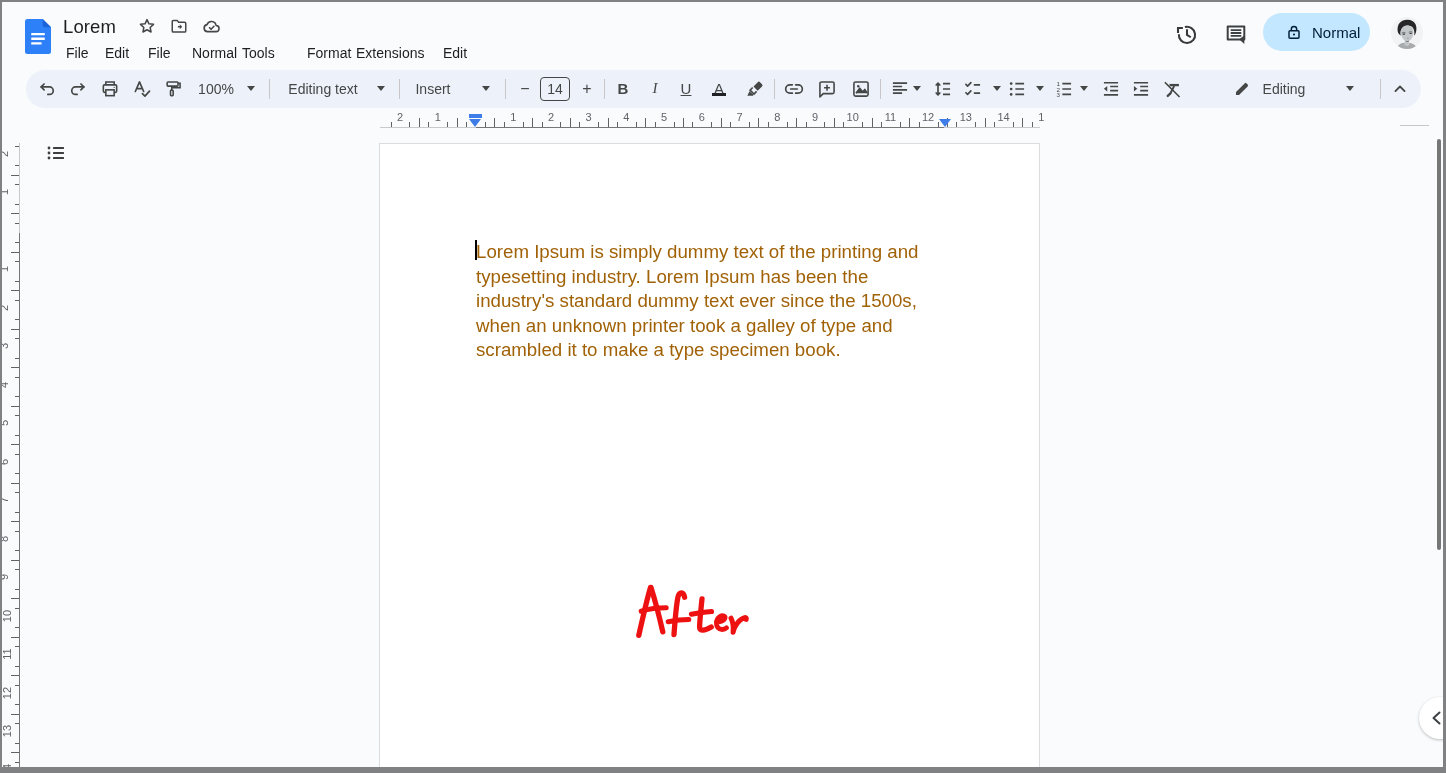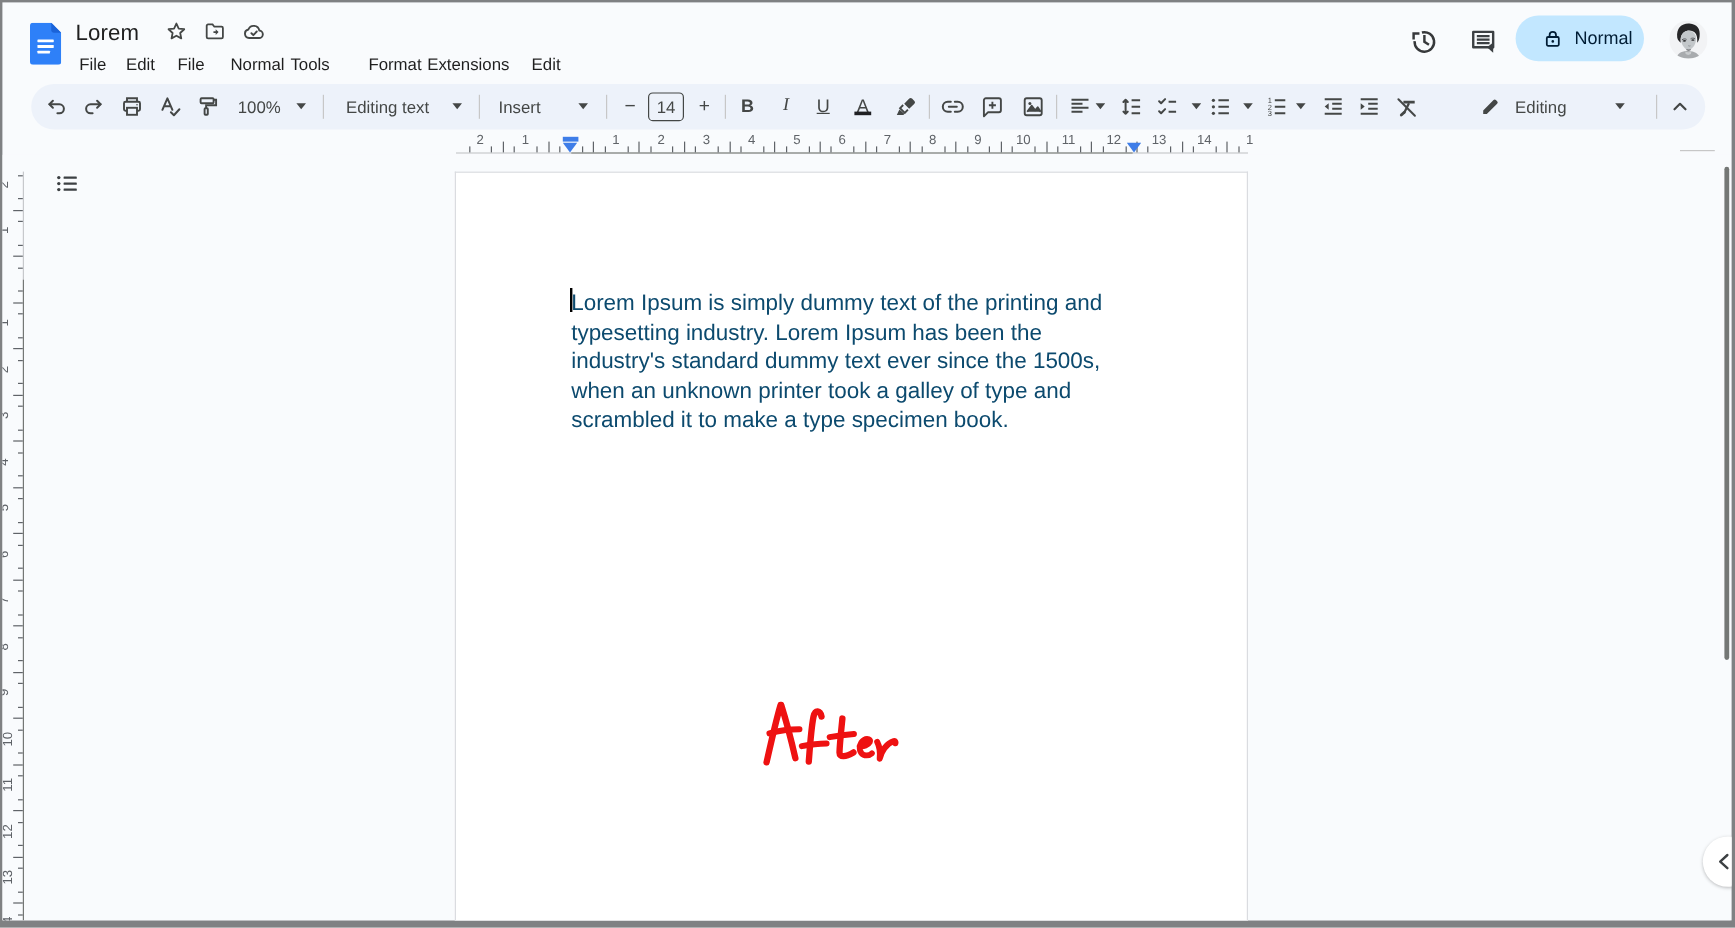--- a/index.html
+++ b/index.html
@@ -27,21 +27,21 @@
   #fsbox { left:514px; top:7px; width:30px; height:24px; border:1.5px solid #444746; border-radius:4px; color:#444746; font-size:14px; display:flex; align-items:center; justify-content:center; }
 
   
   #hruler { left:-2px; top:104px; width:1446px; height:21px; }
   .rnum { position:absolute; top:5px; font-size:11px; color:#5f6368; transform:translateX(-50%); }
   .vnum { position:absolute; left:1px; font-size:11px; color:#5f6368; transform:rotate(-90deg); }
 
   
   #canvas { left:0; top:127px; width:1440px; height:638px; background:#f9fbfd; }
   #page { position:absolute; left:377px; top:14px; width:661px; height:640px; background:#fff; border:1px solid #dadce0; border-bottom:none; }
-  #ptext { position:absolute; left:96px; top:96px; width:480px; font-size:18.7px; line-height:24.5px; color:#0c4a6e; }
+  #ptext { position:absolute; left:96px; top:96px; width:480px; font-size:18.7px; line-height:24.5px; color:#a16207; }
   #caret2 { position:absolute; left:95px; top:96px; width:1.5px; height:20px; background:#000; }
 
   #outlineicon { left:42px; top:139px; z-index:5; }
   #scrollthumb { left:1435px; top:137px; width:4px; height:411px; background:#747775; border-radius:2px; }
   #collbtn { left:1417px; top:695px; width:42px; height:42px; border-radius:50%; background:#fff; box-shadow:0 1px 3px rgba(0,0,0,0.25); }
 </style>
 </head>
 <body>
 <div id="app">
 

